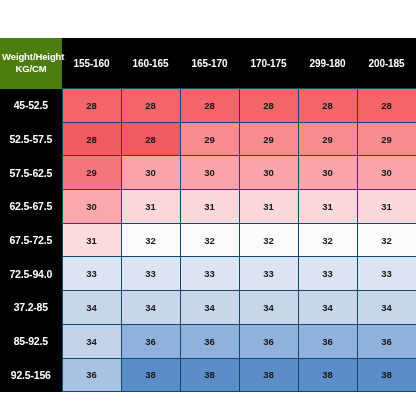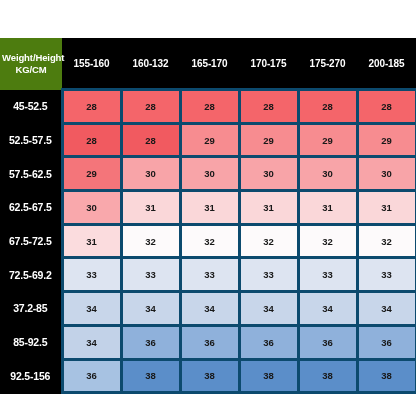--- a/index.html
+++ b/index.html
@@ -71,21 +71,21 @@
     border: none;
     letter-spacing: -0.2px;
   }
   td.cell {
     height: 31.7px;
     text-align: center;
     vertical-align: middle;
     font-size: 9.5px;
     font-weight: bold;
     color: #181818;
-    border: 3px solid #0c4a6e;
+    border: 1px solid #0c4a6e;
     box-sizing: border-box;
   }
   .corner-line { display: block; }
 </style>
 </head>
 <body>
 
 <div id="stage">
   <div id="table-wrap">
     <table class="heatmap">
@@ -98,24 +98,24 @@
           <col class="datacol">
           <col class="datacol">
       </colgroup>
       <thead>
         <tr>
           <th class="corner">
             <span class="corner-line">Weight/Height</span>
             <span class="corner-line">KG/CM</span>
           </th>
           <th class="colhead">155-160</th>
-          <th class="colhead">160-132</th>
+          <th class="colhead">160-165</th>
           <th class="colhead">165-170</th>
           <th class="colhead">170-175</th>
-          <th class="colhead">175-270</th>
+          <th class="colhead">299-180</th>
           <th class="colhead">200-185</th>
         </tr>
       </thead>
       <tbody id="heatmap-body">
           <tr>
             <th class="rowhead">45-52.5</th>
             <td class="cell" style="background: rgb(244, 101, 106);">28</td>
             <td class="cell" style="background: rgb(244, 101, 106);">28</td>
             <td class="cell" style="background: rgb(244, 101, 106);">28</td>
             <td class="cell" style="background: rgb(244, 101, 106);">28</td>
@@ -152,21 +152,21 @@
           <tr>
             <th class="rowhead">67.5-72.5</th>
             <td class="cell" style="background: rgb(251, 220, 222);">31</td>
             <td class="cell" style="background: rgb(253, 250, 251);">32</td>
             <td class="cell" style="background: rgb(253, 250, 251);">32</td>
             <td class="cell" style="background: rgb(253, 250, 251);">32</td>
             <td class="cell" style="background: rgb(253, 250, 251);">32</td>
             <td class="cell" style="background: rgb(253, 250, 251);">32</td>
           </tr>
           <tr>
-            <th class="rowhead">72.5-69.2</th>
+            <th class="rowhead">72.5-94.0</th>
             <td class="cell" style="background: rgb(221, 228, 241);">33</td>
             <td class="cell" style="background: rgb(221, 228, 241);">33</td>
             <td class="cell" style="background: rgb(221, 228, 241);">33</td>
             <td class="cell" style="background: rgb(221, 228, 241);">33</td>
             <td class="cell" style="background: rgb(221, 228, 241);">33</td>
             <td class="cell" style="background: rgb(221, 228, 241);">33</td>
           </tr>
           <tr>
             <th class="rowhead">37.2-85</th>
             <td class="cell" style="background: rgb(200, 214, 234);">34</td>

